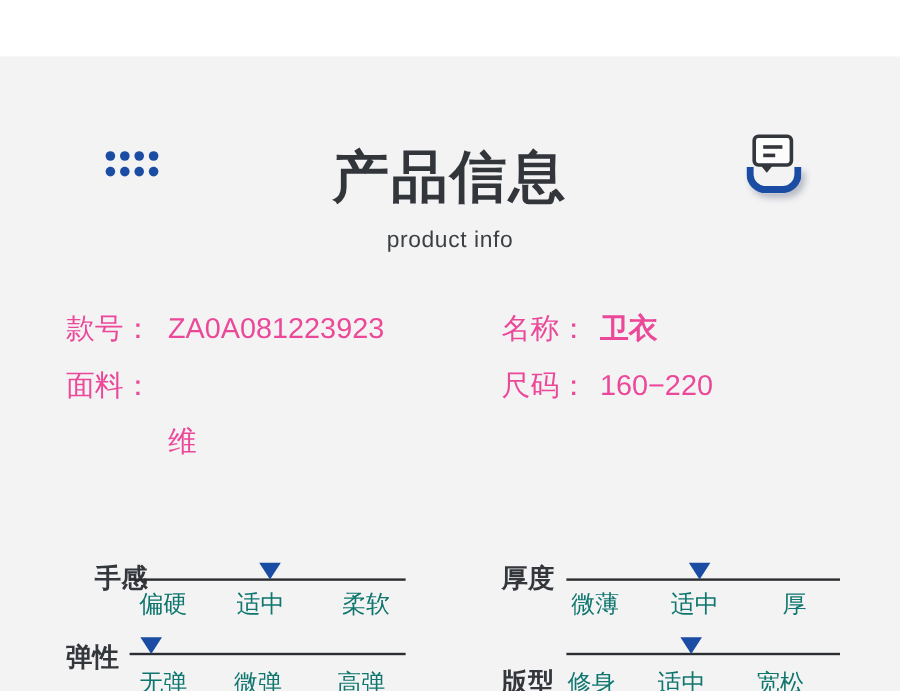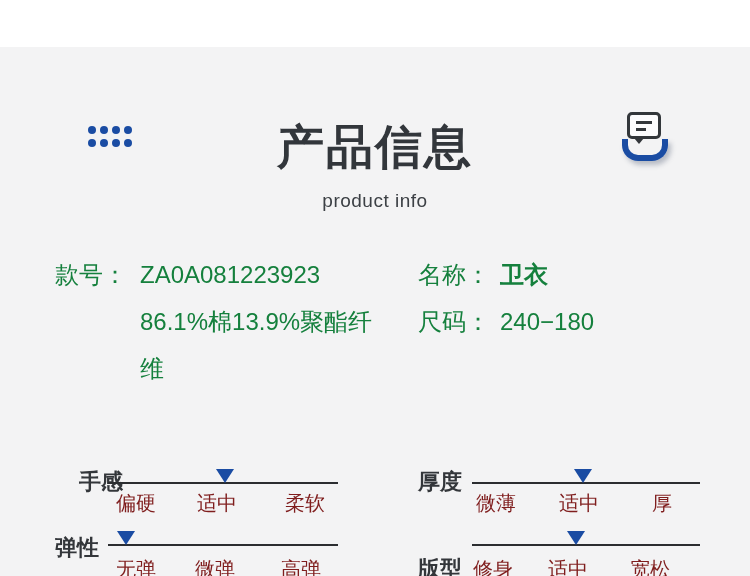--- a/index.html
+++ b/index.html
@@ -38,31 +38,31 @@
   }
   .msg .l1{position:absolute;left:6px;top:6px;width:16px;height:3px;background:#33373b;}
   .msg .l2{position:absolute;left:6px;top:13px;width:10px;height:3px;background:#33373b;}
   .msg .tail{
     position:absolute;left:14px;top:26px;width:0;height:0;
     border-left:5px solid transparent;border-right:5px solid transparent;
     border-top:6px solid #33373b;
   }
 
   
-  .t{font-size:24px;color:#15803d;white-space:nowrap;line-height:26px;}
+  .t{font-size:24px;color:#ec4899;white-space:nowrap;line-height:26px;}
 
   
   .grp-label{font-size:22px;font-weight:600;color:#33363a;white-space:nowrap;}
   .track{height:2px;background:#2b2d30;}
   .marker{
     width:0;height:0;
     border-left:9px solid transparent;border-right:9px solid transparent;
     border-top:14px solid #1a4ca3;
   }
-  .tick{font-size:20px;color:#7f1d1d;white-space:nowrap;}
+  .tick{font-size:20px;color:#0f766e;white-space:nowrap;}
 </style>
 </head>
 <body>
 
 <div class="canvas">
   <div class="panel"></div>
 
   <div class="abs dots">
     <span></span>
       <span></span>
@@ -82,23 +82,23 @@
       <div class="l2"></div>
     </div>
     <div class="tail"></div>
   </div>
 
   <div class="abs t" style="left:55px;top:262px;">款号：</div>
   <div class="abs t" style="left:140px;top:262px;">ZA0A081223923</div>
   <div class="abs t" style="left:418px;top:262px;">名称：</div>
   <div class="abs t" style="left:500px;top:262px;font-weight:bold;">卫衣</div>
 
-  <div class="abs t" style="left:140px;top:309px;">86.1%棉13.9%聚酯纤</div>
+  <div class="abs t" style="left:55px;top:309px;">面料：</div>
   <div class="abs t" style="left:418px;top:309px;">尺码：</div>
-  <div class="abs t" style="left:500px;top:309px;">240−180</div>
+  <div class="abs t" style="left:500px;top:309px;">160−220</div>
 
   <div class="abs t" style="left:140px;top:356px;">维</div>
 
   <div class="abs grp-label" style="left:55px;top:467px;margin-left:24px;">手感</div>
   <div class="abs track" style="left:108px;top:482px;width:230px;"></div>
   <div class="abs marker" style="left:216px;top:469px;"></div>
   <div class="abs tick" style="left:116px;top:490px;">偏硬</div>
   <div class="abs tick" style="left:197px;top:490px;">适中</div>
   <div class="abs tick" style="left:285px;top:490px;">柔软</div>
 

